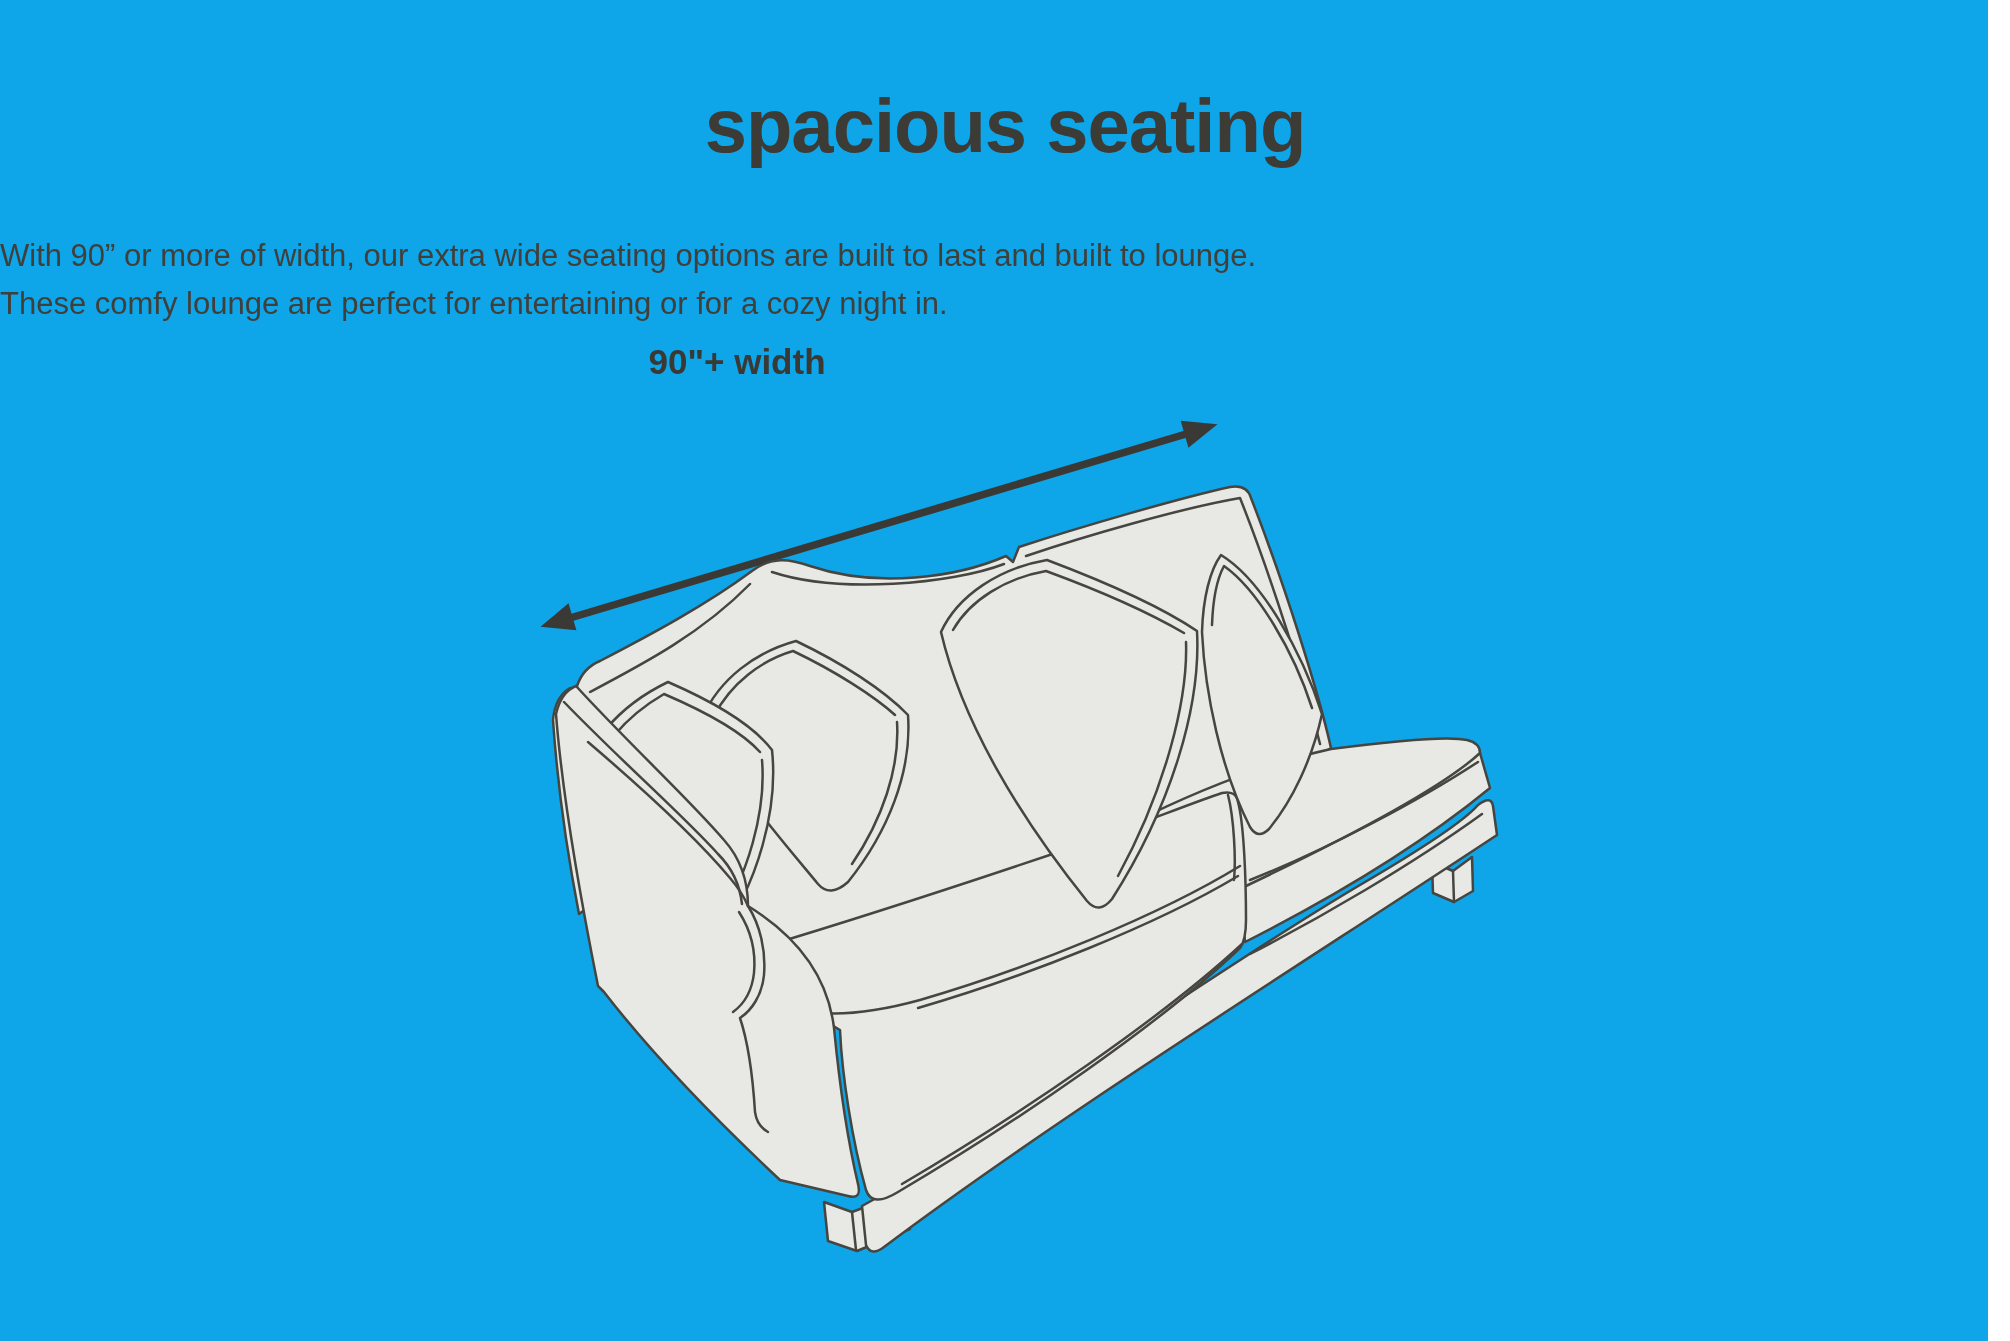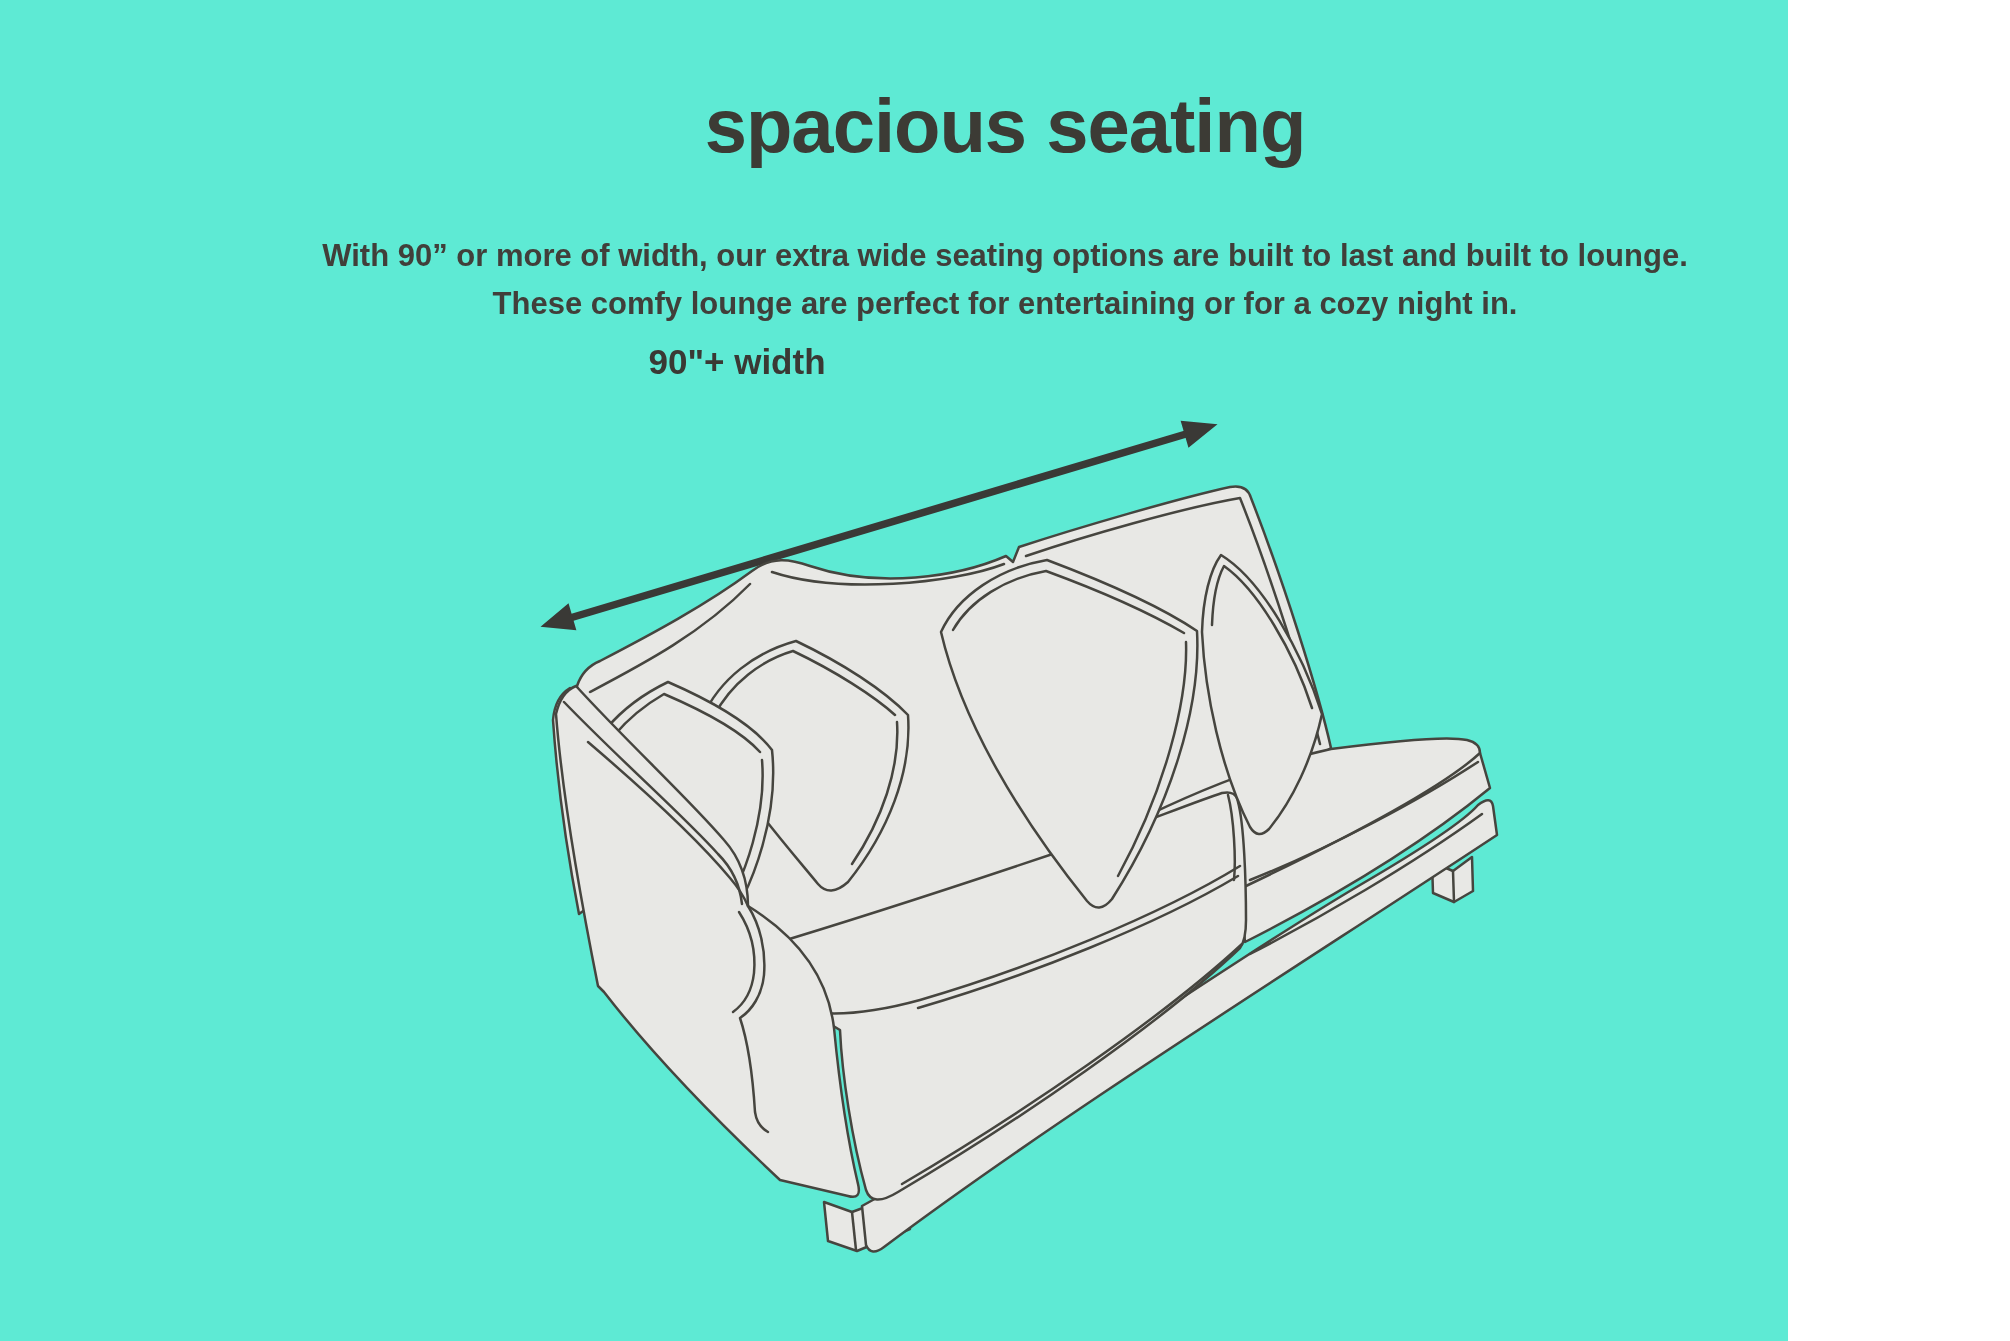--- a/index.html
+++ b/index.html
@@ -6,48 +6,47 @@
     margin: 0;
     padding: 0;
     background: #ffffff;
     width: 2010px;
     height: 1341px;
     overflow: hidden;
     font-family: "Liberation Sans", "DejaVu Sans", sans-serif;
   }
   .page {
     position: relative;
-    width: 1788px;
+    width: 1988px;
     height: 1341px;
-    background: #5eead4;
+    background: #0ea5e9;
   }
   .header {
     position: absolute;
     top: 84px;
     left: 0;
     width: 2010px;
     text-align: center;
   }
   .page-title {
     font-size: 76px;
     font-weight: 700;
     color: #3c3b35;
     letter-spacing: -1px;
     line-height: 1.1;
   }
   .intro {
     position: absolute;
     top: 232px;
     left: 0;
     width: 2010px;
-    text-align: center;
+    text-align: left;
     font-size: 31px;
     line-height: 48px;
     color: #413f3a;
-    font-weight: bold;
   }
   .illustration {
     position: absolute;
     top: 0;
     left: 0;
     width: 2010px;
     height: 1341px;
   }
   .illustration svg { display: block; }
   .dim-label {

